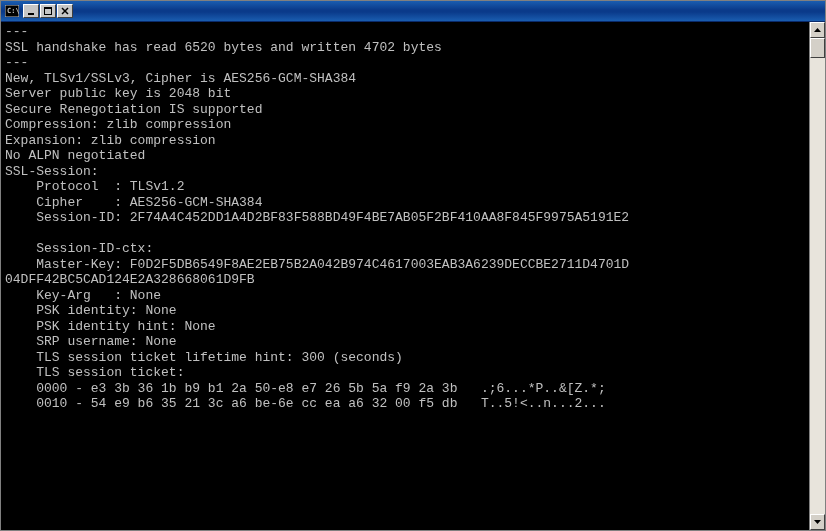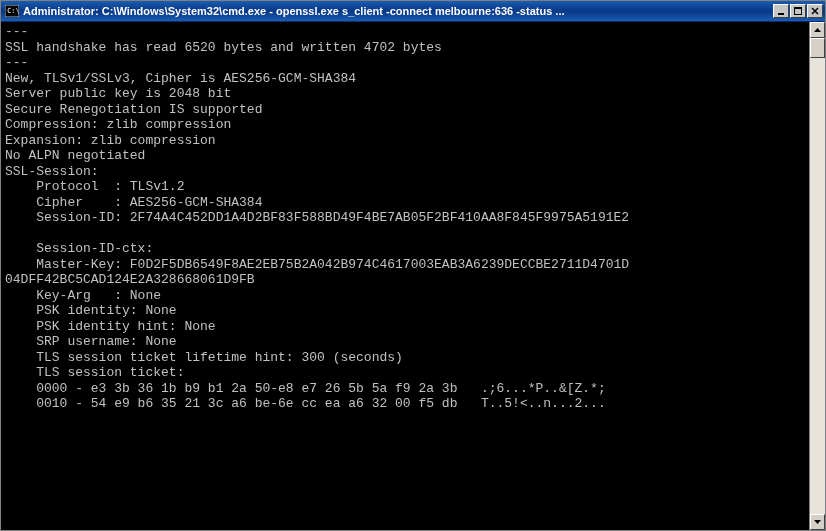--- a/index.html
+++ b/index.html
@@ -121,21 +121,20 @@
 <body>
 
 <div class="window">
   <div class="titlebar">
     <span class="titlebar-icon">
       <svg width="14" height="12" viewBox="0 0 14 12">
         <rect x="0" y="0" width="14" height="12" fill="#000" stroke="#c0c0c0" stroke-width="1"></rect>
         <text x="2" y="8" font-size="7" fill="#c0c0c0" font-family="monospace">C:\</text>
       </svg>
     </span>
-    <span class="titlebar-text">Administrator: C:\Windows\System32\cmd.exe - openssl.exe  s_client -connect melbourne:636 -status ...</span>
     <div class="title-controls">
       <div class="ctrl-btn">
         <svg width="8" height="8" viewBox="0 0 8 8">
             <rect x="1" y="6" width="6" height="2" fill="#000"></rect>
           </svg>
       </div>
       <div class="ctrl-btn">
         <svg width="8" height="8" viewBox="0 0 8 8">
             <rect x="0.5" y="0.5" width="7" height="7" fill="none" stroke="#000" stroke-width="1"></rect>
             <rect x="0" y="0" width="8" height="2" fill="#000"></rect>

